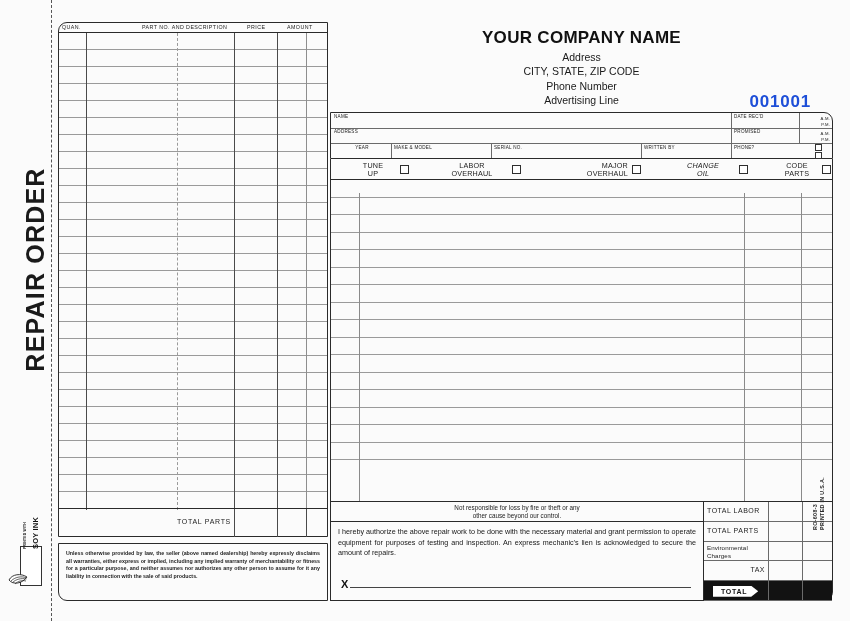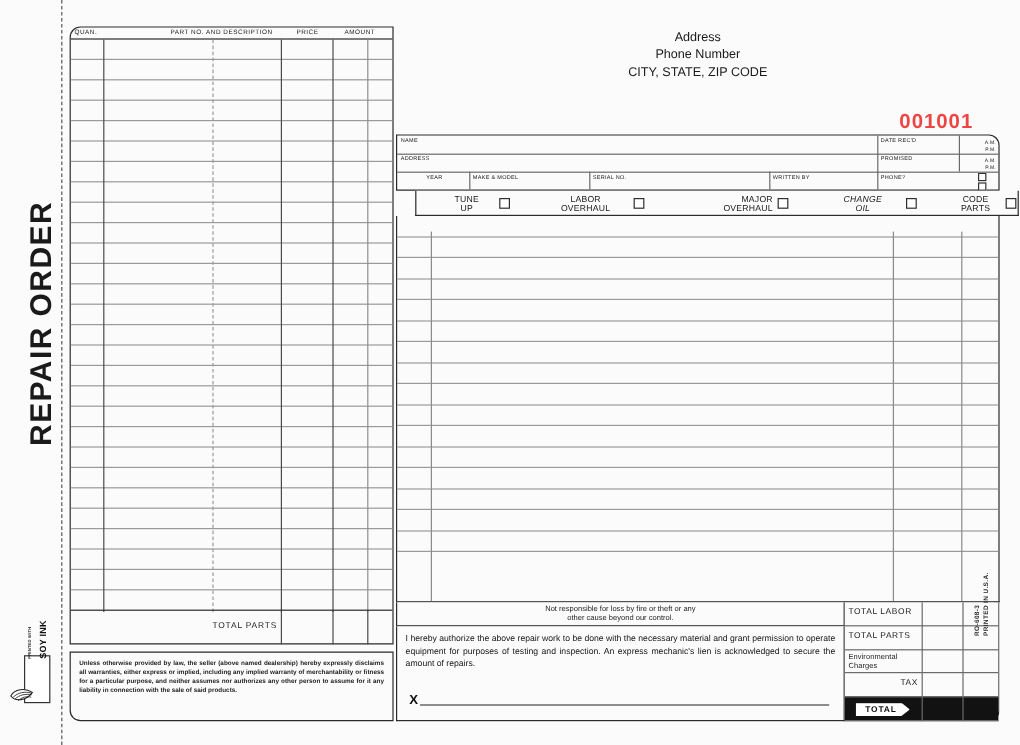--- a/index.html
+++ b/index.html
@@ -293,21 +293,21 @@
     width: 7px;
     height: 7px;
     border: 1px solid #333;
     background: #fff;
     box-sizing: border-box;
   }
 
   
   .svc-bar {
     position: absolute;
-    left: 16px;
+    left: 0;
     top: 137px;
     width: 503px;
     height: 21px;
     border-left: 1.3px solid #2a2a2a;
     border-right: 1.3px solid #2a2a2a;
     border-bottom: 1.3px solid #2a2a2a;
     box-sizing: border-box;
     background: #fbfbfb;
   }
   .svc-item {
@@ -625,25 +625,27 @@
       </div>
     </div>
 
     <div class="disclaimer-box">
       <div class="disclaimer-text">Unless otherwise provided by law, the seller (above named dealership) hereby expressly disclaims all warranties, either express or implied, including any implied warranty of merchantability or fitness for a particular purpose, and neither assumes nor authorizes any other person to assume for it any liability in connection with the sale of said products.</div>
     </div>
 
     <div class="right-panel">
 
       <div class="company-block">
+        <div class="company-name">YOUR COMPANY NAME</div>
         <div class="company-line">Address</div>
+        <div class="company-line">CITY, STATE, ZIP CODE</div>
         <div class="company-line">Phone Number</div>
-        <div class="company-line">CITY, STATE, ZIP CODE</div>
-      </div>
-      <div class="form-number" style="color:#ef4444;">001001</div>
+        <div class="company-line">Advertising Line</div>
+      </div>
+      <div class="form-number" style="color:#1d4ed8;">001001</div>
 
       <div class="cust-box">
         <div class="cb-hline" style="top:15px;"></div>
         <div class="cb-hline" style="top:30px;"></div>
 
         <div class="cb-vline" style="left:400px; top:0; height:45px;"></div>
         <div class="cb-vline" style="left:468px; top:0; height:30px;"></div>
 
         <div class="cb-vline" style="left:60px;  top:30px; height:15px;"></div>
         <div class="cb-vline" style="left:160px; top:30px; height:15px;"></div>

